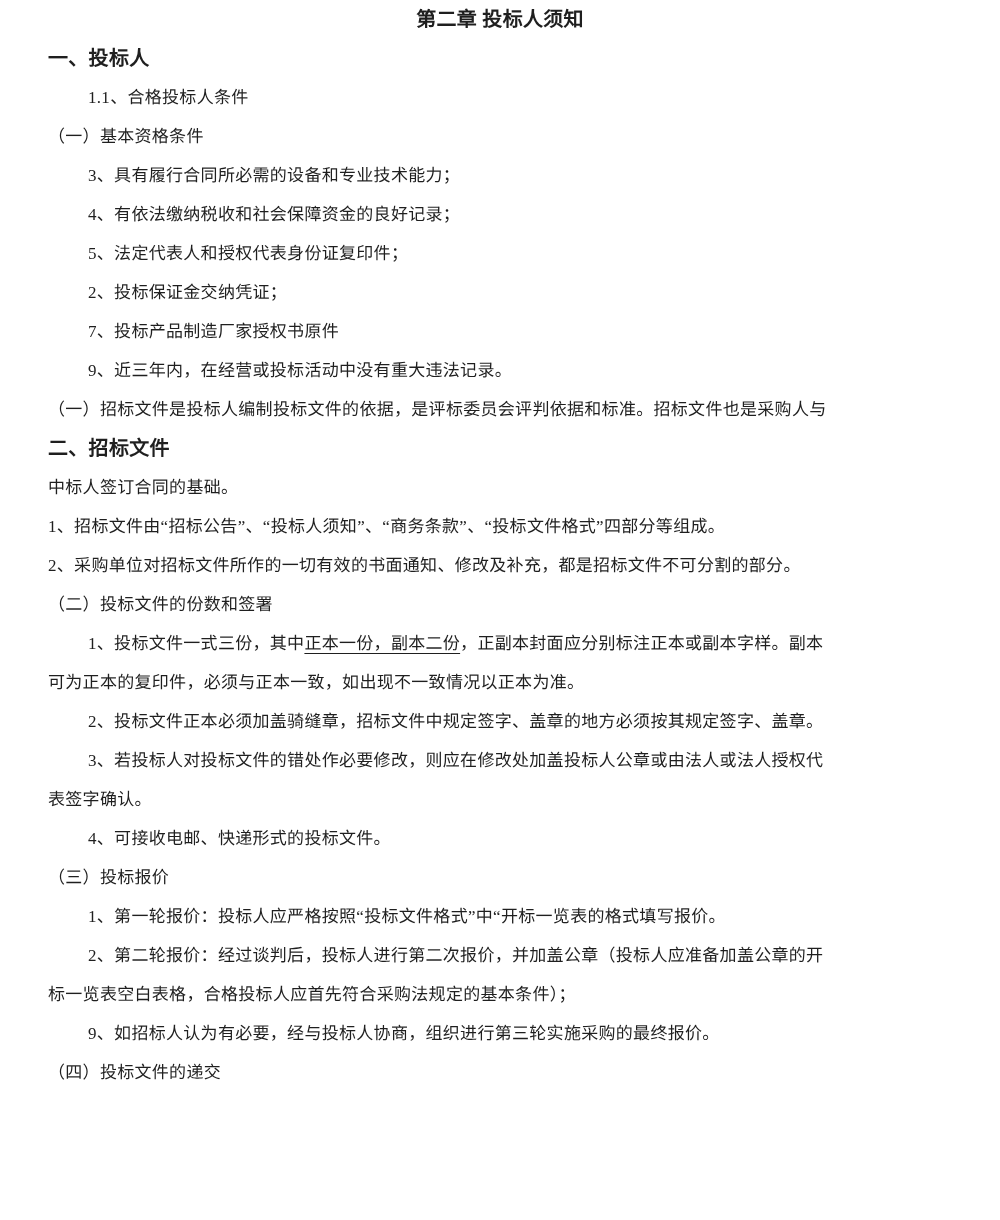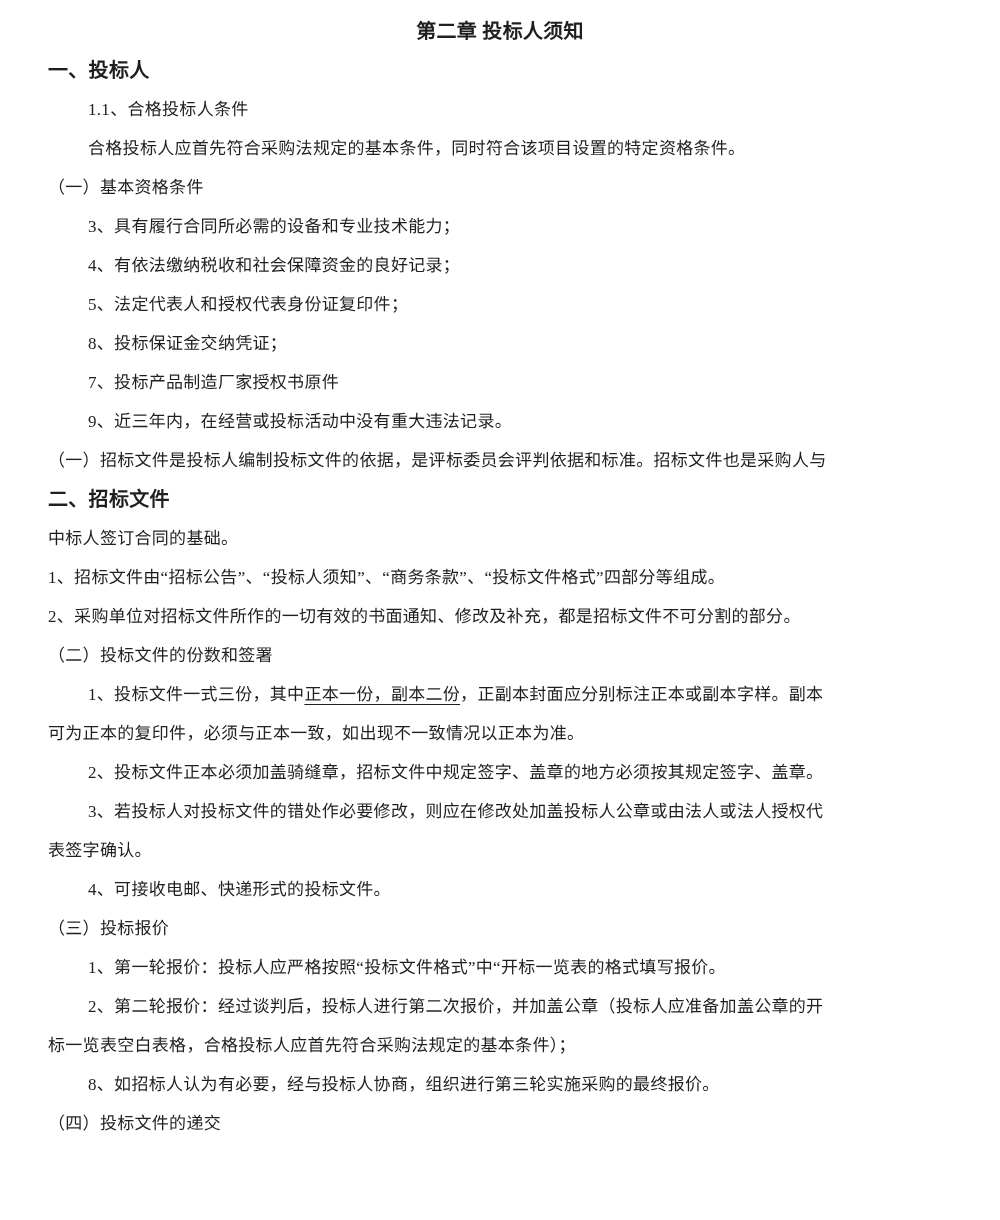--- a/index.html
+++ b/index.html
@@ -25,21 +25,20 @@
     font-size: 17px;
     line-height: 39px;
     height: 39px;
     white-space: nowrap;
     letter-spacing: 0.3px;
   }
   .line.title {
     text-align: center;
     font-weight: bold;
     font-size: 20px;
-    margin-top: 12px;
   }
   .line.h1 {
     font-weight: bold;
     font-size: 20px;
   }
   .indent-1 {
     padding-left: 40px;
   }
   .u {
     text-decoration: underline;
@@ -47,40 +46,39 @@
   }
 </style>
 </head>
 <body>
 
 <div class="page">
   <div id="document-body">
       <div class="line title"><span>第二章 投标人须知</span></div>
       <div class="line h1"><span>一、投标人</span></div>
       <div class="line  indent-1"><span>1.1、合格投标人条件</span></div>
-      <div class="line  indent-1"><span>合格投标人应首先符合采购法规定的基本条件，同时符合该项目设置的特定资格条件。</span></div>
       <div class="line "><span>（一）基本资格条件</span></div>
       <div class="line  indent-1"><span>3、具有履行合同所必需的设备和专业技术能力；</span></div>
       <div class="line  indent-1"><span>4、有依法缴纳税收和社会保障资金的良好记录；</span></div>
       <div class="line  indent-1"><span>5、法定代表人和授权代表身份证复印件；</span></div>
-      <div class="line  indent-1"><span>8、投标保证金交纳凭证；</span></div>
+      <div class="line  indent-1"><span>2、投标保证金交纳凭证；</span></div>
       <div class="line  indent-1"><span>7、投标产品制造厂家授权书原件</span></div>
       <div class="line  indent-1"><span>9、近三年内，在经营或投标活动中没有重大违法记录。</span></div>
       <div class="line "><span>（一）招标文件是投标人编制投标文件的依据，是评标委员会评判依据和标准。招标文件也是采购人与</span></div>
       <div class="line h1"><span>二、招标文件</span></div>
       <div class="line "><span>中标人签订合同的基础。</span></div>
       <div class="line "><span>1、招标文件由“招标公告”、“投标人须知”、“商务条款”、“投标文件格式”四部分等组成。</span></div>
       <div class="line "><span>2、采购单位对招标文件所作的一切有效的书面通知、修改及补充，都是招标文件不可分割的部分。</span></div>
       <div class="line "><span>（二）投标文件的份数和签署</span></div>
       <div class="line  indent-1"><span>1、投标文件一式三份，其中</span><span class="u">正本一份，副本二份</span><span>，正副本封面应分别标注正本或副本字样。副本</span></div>
       <div class="line "><span>可为正本的复印件，必须与正本一致，如出现不一致情况以正本为准。</span></div>
       <div class="line  indent-1"><span>2、投标文件正本必须加盖骑缝章，招标文件中规定签字、盖章的地方必须按其规定签字、盖章。</span></div>
       <div class="line  indent-1"><span>3、若投标人对投标文件的错处作必要修改，则应在修改处加盖投标人公章或由法人或法人授权代</span></div>
       <div class="line "><span>表签字确认。</span></div>
       <div class="line  indent-1"><span>4、可接收电邮、快递形式的投标文件。</span></div>
       <div class="line "><span>（三）投标报价</span></div>
       <div class="line  indent-1"><span>1、第一轮报价：投标人应严格按照“投标文件格式”中“开标一览表的格式填写报价。</span></div>
       <div class="line  indent-1"><span>2、第二轮报价：经过谈判后，投标人进行第二次报价，并加盖公章（投标人应准备加盖公章的开</span></div>
       <div class="line "><span>标一览表空白表格，合格投标人应首先符合采购法规定的基本条件）；</span></div>
-      <div class="line  indent-1"><span>8、如招标人认为有必要，经与投标人协商，组织进行第三轮实施采购的最终报价。</span></div>
+      <div class="line  indent-1"><span>9、如招标人认为有必要，经与投标人协商，组织进行第三轮实施采购的最终报价。</span></div>
       <div class="line "><span>（四）投标文件的递交</span></div>
     </div>
 </div>
 
 </body></html>

